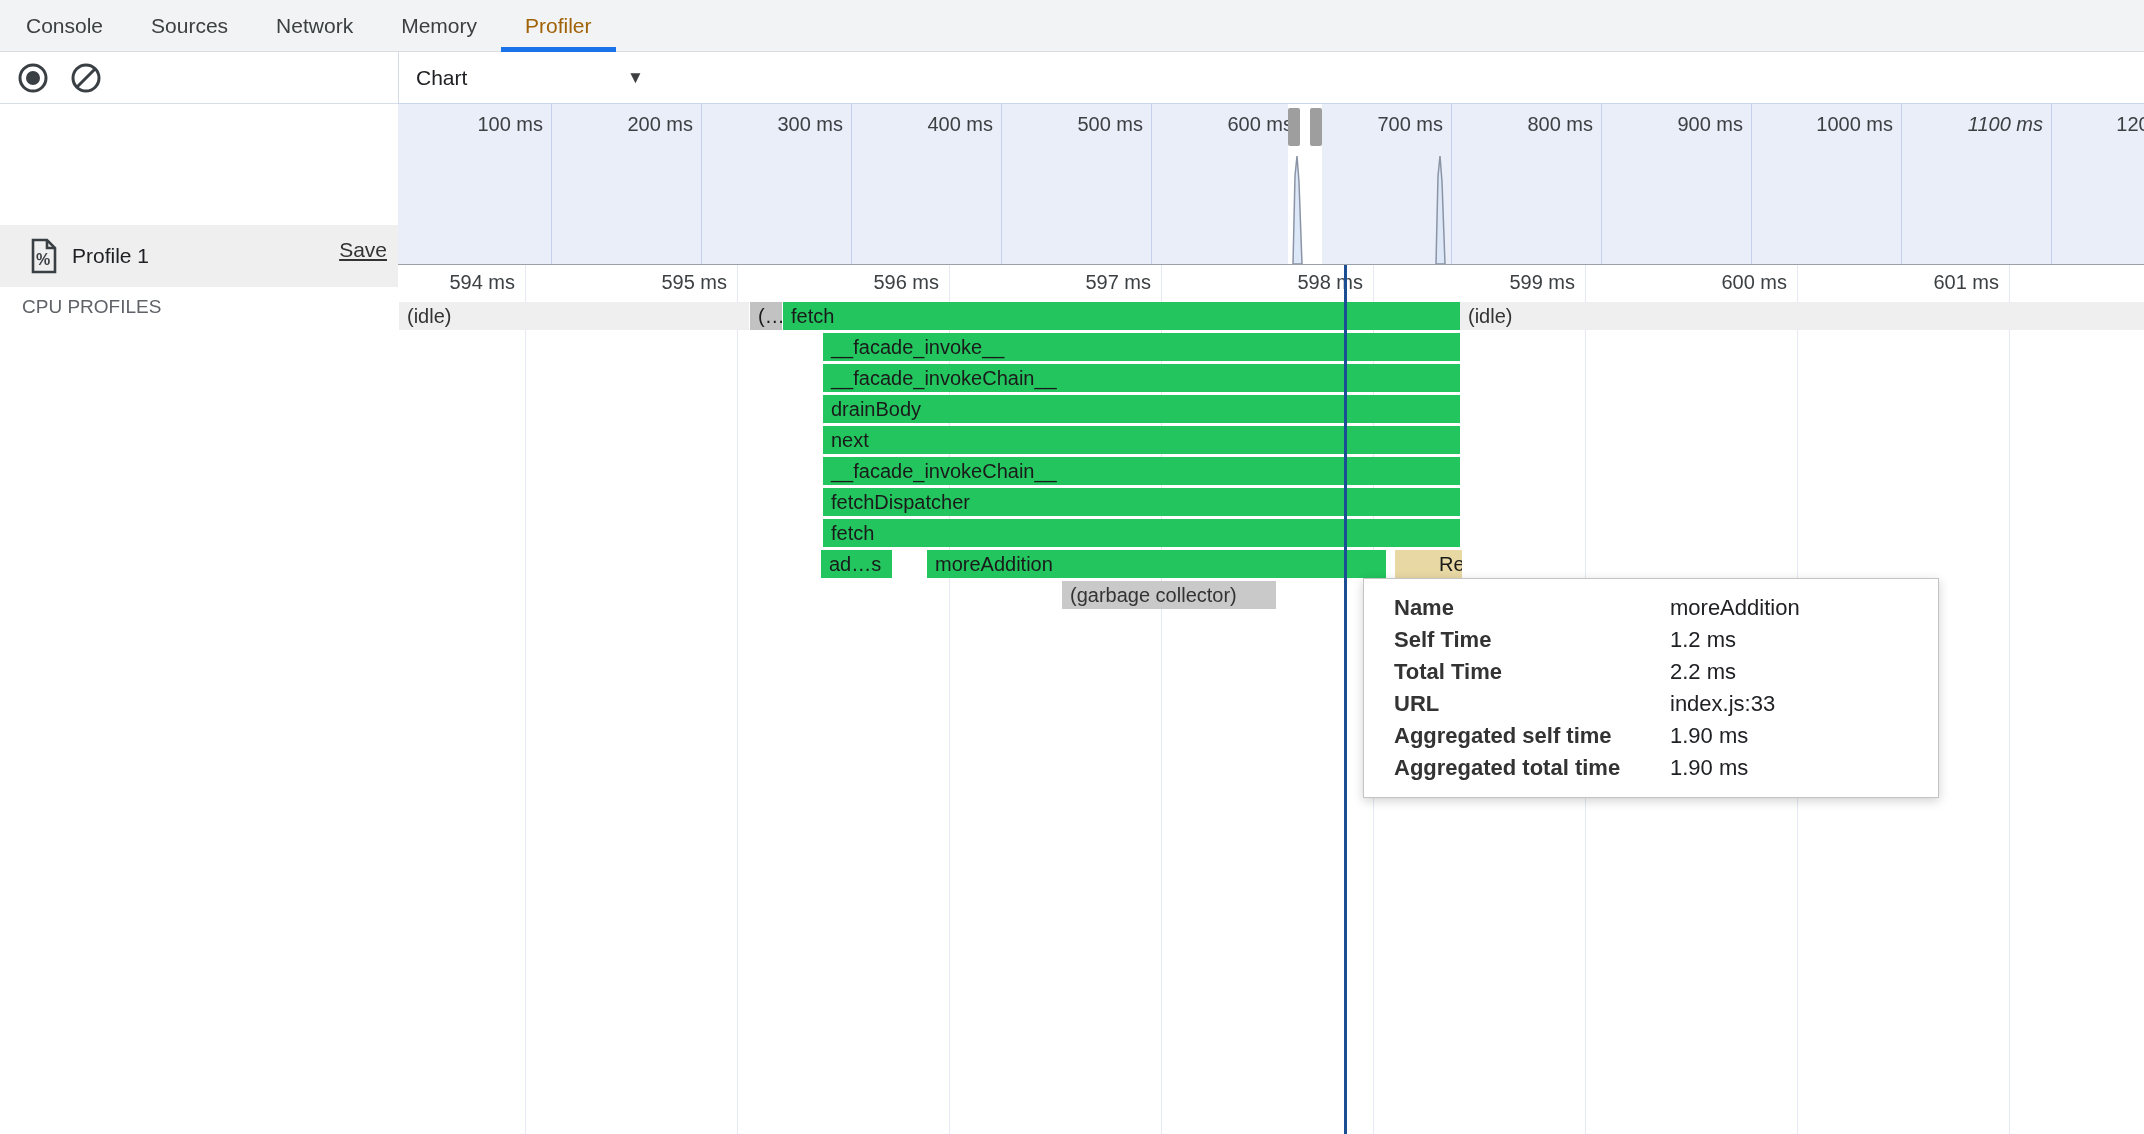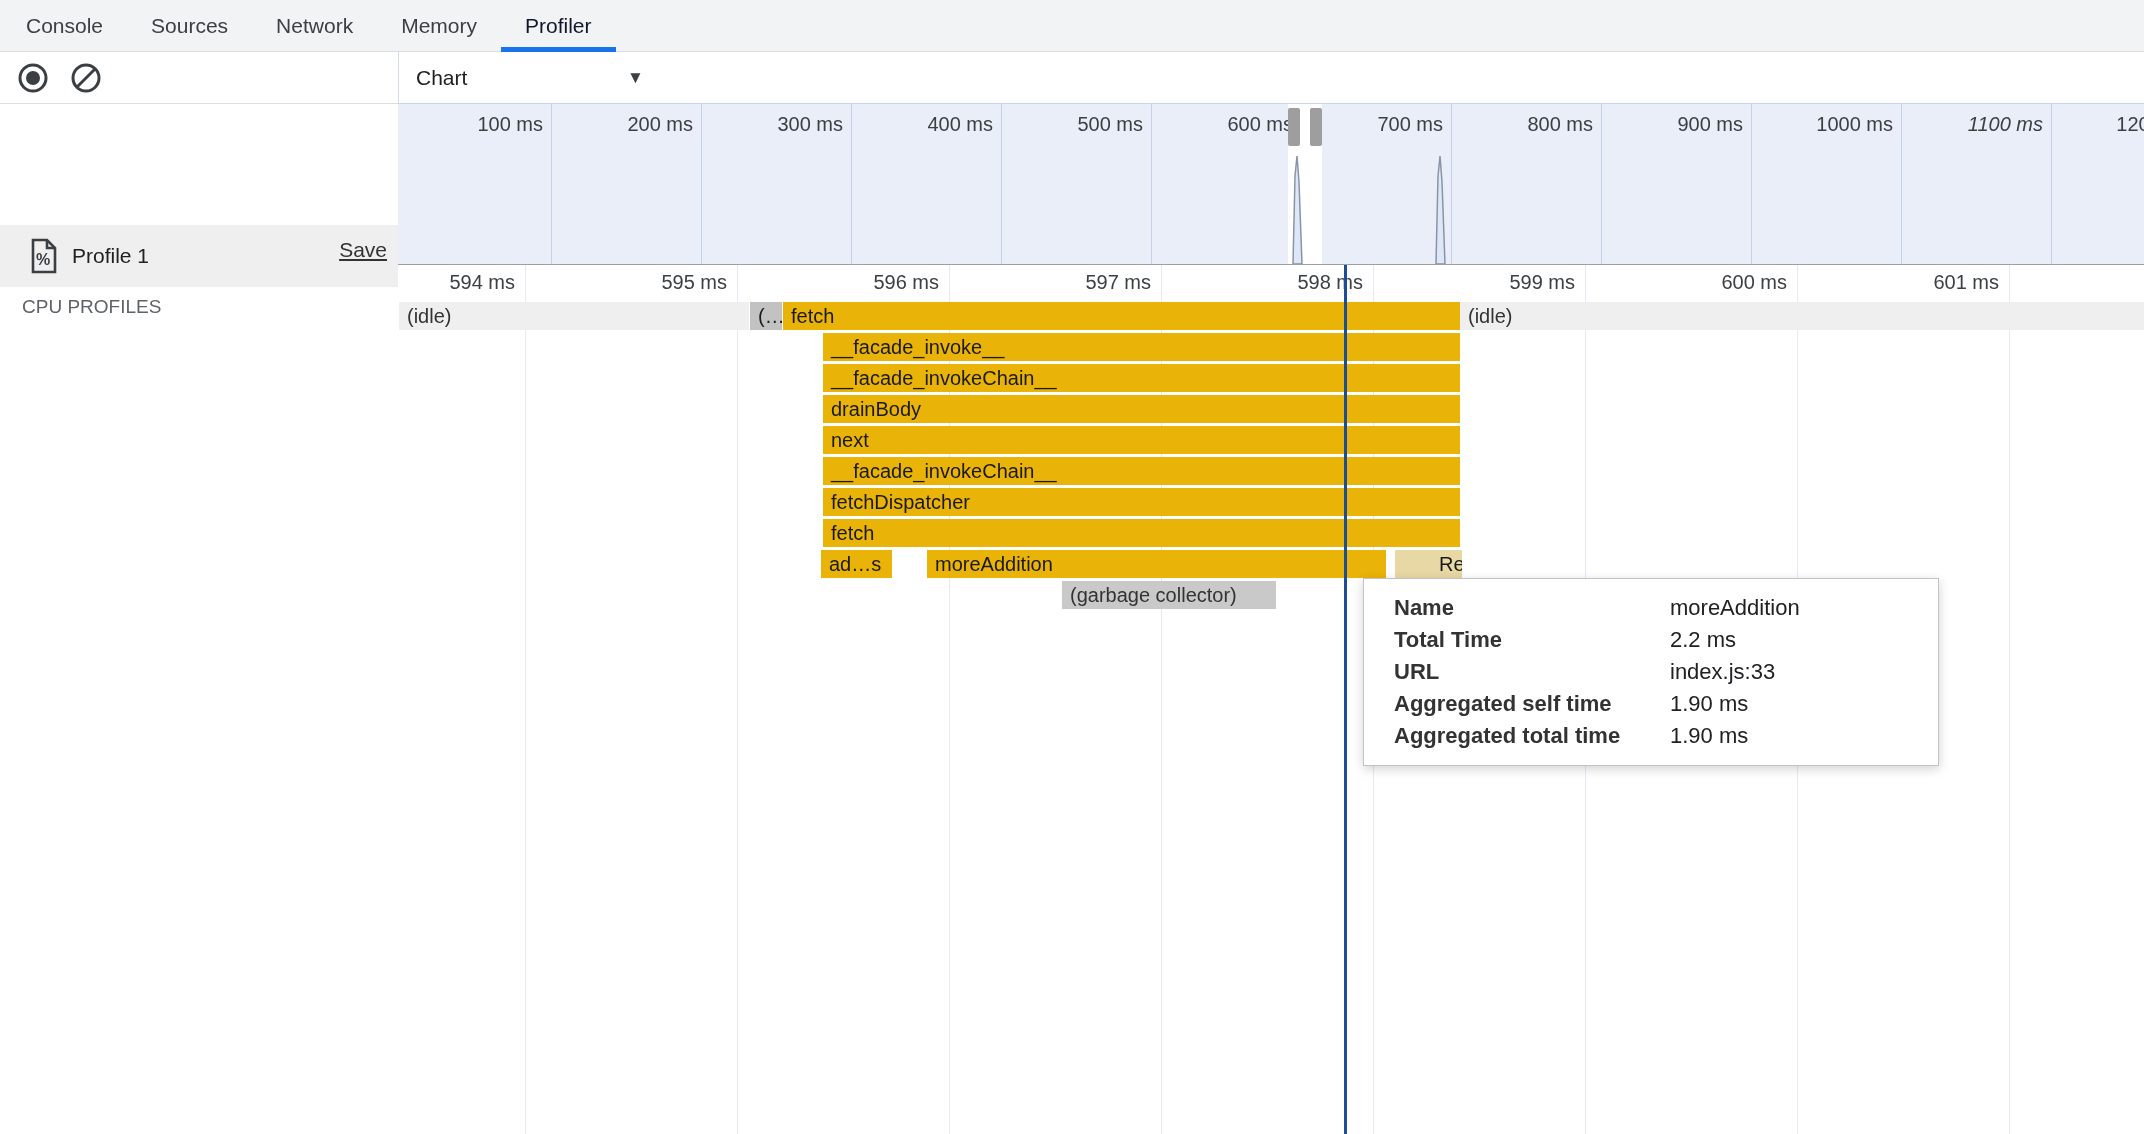--- a/index.html
+++ b/index.html
@@ -5,21 +5,21 @@
   html,body{margin:0;padding:0;}
   body{width:2144px;height:1134px;overflow:hidden;background:#fff;
        font-family:"Liberation Sans",sans-serif;-webkit-font-smoothing:antialiased;}
   #app{position:relative;width:2144px;height:1134px;background:#fff;}
 
   
   .tabbar{position:absolute;left:0;top:0;width:2144px;height:52px;background:#f1f3f4;
           border-bottom:1px solid #dadce0;box-sizing:border-box;display:flex;
           align-items:center;padding-left:26px;gap:48px;}
   .tab{position:relative;font-size:21px;color:#3c4043;height:100%;display:flex;align-items:center;}
-  .tab.active{color:#0f172a;}
+  .tab.active{color:#a16207;}
   .tab.active::after{content:"";position:absolute;left:-24px;right:-24px;bottom:-1px;height:5px;background:#1a73e8;}
 
   
   .toolbar{position:absolute;left:0;top:52px;width:2144px;height:52px;background:#fff;
            border-bottom:1px solid #d8dee8;box-sizing:border-box;}
   .rec-icons{position:absolute;left:0;top:0;}
   .chart-select{position:absolute;left:416px;top:0;height:52px;display:flex;align-items:center;
                 font-size:21px;color:#202124;}
   .chart-caret{position:absolute;left:627px;top:0;height:52px;display:flex;align-items:center;
                font-size:17px;color:#3c4043;}
@@ -44,21 +44,21 @@
   .ov-selection{position:absolute;top:0;bottom:0;background:#ffffff;}
   .ov-handle{position:absolute;top:4px;height:38px;width:12px;background:#9e9e9e;border-radius:2px;}
   .spikes{position:absolute;left:0;top:0;}
 
   
   .flame{position:absolute;left:398px;top:265px;width:1746px;height:869px;background:#fff;overflow:hidden;}
   .gridline{position:absolute;top:0;height:869px;width:1px;background:#e4e9f3;}
   .ruler-label{position:absolute;top:6px;width:150px;text-align:right;font-size:20px;color:#3c4043;white-space:nowrap;}
   .bar{position:absolute;height:28px;line-height:28px;font-size:20px;color:#1a1a1a;
        padding-left:8px;box-sizing:border-box;white-space:nowrap;overflow:hidden;}
-  .bar.js{background:#eab308;}
+  .bar.js{background:#22c55e;}
   .bar.idle{background:#efefef;color:#333;}
   .bar.block{background:#c2c2c2;}
   .bar.gc{background:#c9c9c9;color:#333;}
   .bar.highlight{background:#e7d8a4;}
   .playhead{position:absolute;top:0;height:869px;width:3px;background:#1b4e94;}
 
   
   .tooltip{position:absolute;left:1363px;top:578px;width:576px;background:#fff;
            border:1px solid #c3c3c3;box-shadow:0 3px 10px rgba(0,0,0,0.18);
            padding:13px 0 13px 30px;box-sizing:border-box;}
@@ -177,20 +177,24 @@
       <div class="bar gc" style="left: 664px; top: 316px; width: 214px;">(garbage collector)</div>
       <div class="playhead" style="left: 946px;"></div>
     </div>
 
   <div class="tooltip">
     <div class="tt-row">
         <div class="tt-label">Name</div>
         <div class="tt-value">moreAddition</div>
       </div>
     <div class="tt-row">
+        <div class="tt-label">Self Time</div>
+        <div class="tt-value">1.2 ms</div>
+      </div>
+    <div class="tt-row">
         <div class="tt-label">Total Time</div>
         <div class="tt-value">2.2 ms</div>
       </div>
     <div class="tt-row">
         <div class="tt-label">URL</div>
         <div class="tt-value">index.js:33</div>
       </div>
     <div class="tt-row">
         <div class="tt-label">Aggregated self time</div>
         <div class="tt-value">1.90 ms</div>

